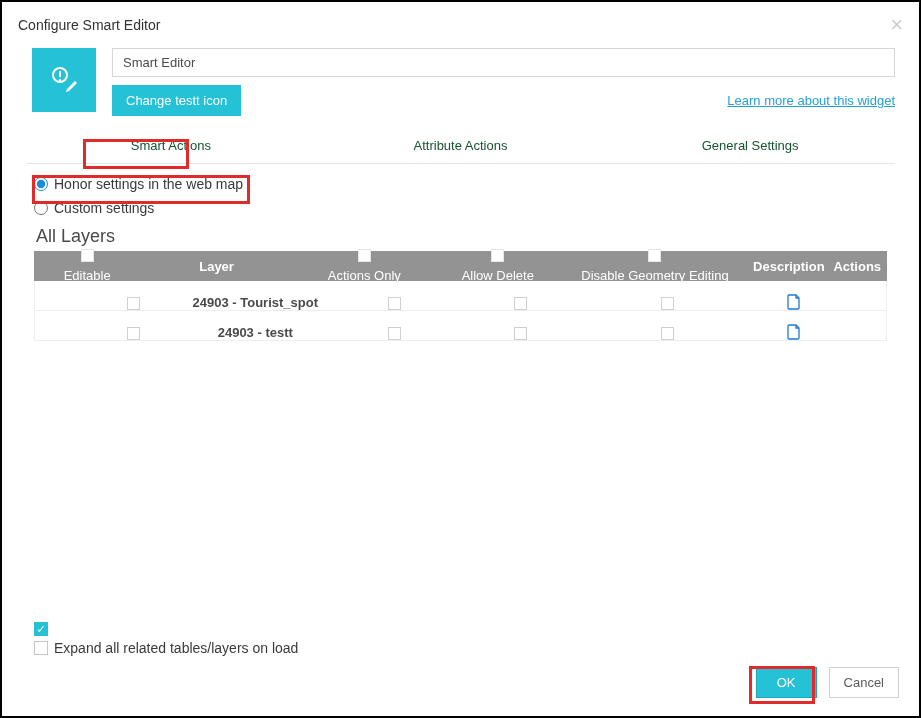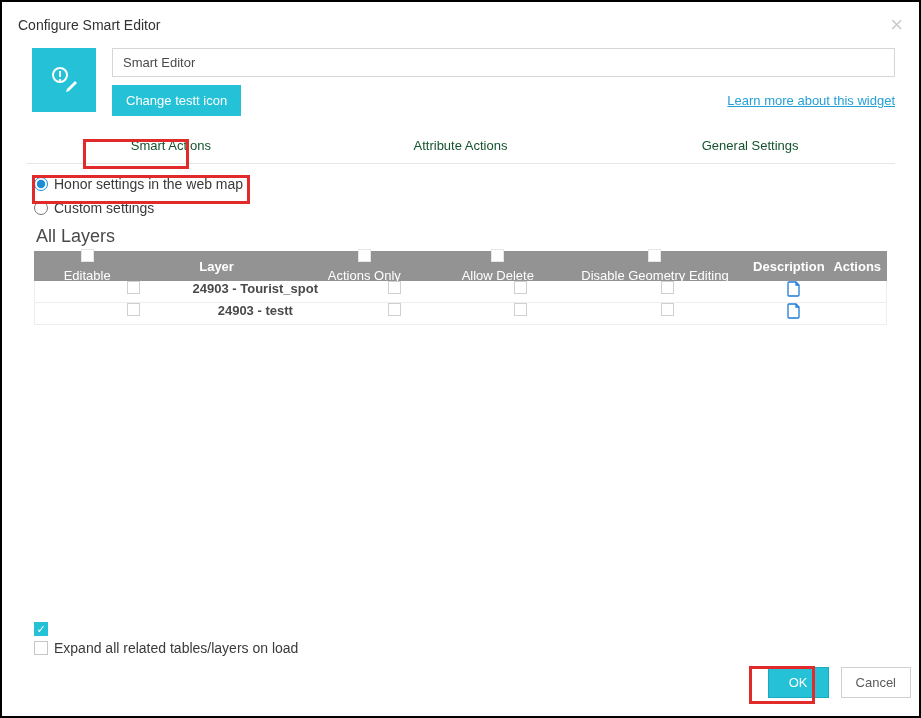--- a/index.html
+++ b/index.html
@@ -27,28 +27,28 @@
     .thead { background: #939393; color: #fff; display: flex; align-items: center; height: 30px; font-size: 13px; }
     .tcol { display: flex; align-items: center; gap: 6px; flex-direction: column; }
     .c-editable { width: 95px; padding-left: 12px; }
     .c-layer { width: 178px; font-weight: 600; }
     .c-update { width: 120px; }
     .c-allow { width: 125px; margin-left: 12px; }
     .c-geom { width: 192px; }
     .c-desc { width: 78px; font-weight: 600; }
     .c-actions { width: 60px; font-weight: 600; }
     .hchk { width: 13px; height: 13px; border: 1px solid #e6e6e6; background: #fff; display: inline-block; }
-    .trow { display: flex; align-items: flex-start; height: 22px; border: 1px solid #eee; border-top: none; font-size: 13px; color: #4a4a4a; padding-left: 48px; }
+    .trow { display: flex; align-items: flex-end; height: 30px; border: 1px solid #eee; border-top: none; font-size: 13px; color: #4a4a4a; padding-left: 48px; }
     .rchk { width: 13px; height: 13px; border: 1px solid #d0d0d0; background: #fff; display: inline-block; }
     .desc-icon svg { width: 14px; height: 16px; }
     .bottom-checks { position: absolute; left: 32px; bottom: 58px; font-size: 14px; color: #3a3a3a; }
     .bcheck-row { display: flex; align-items: center; gap: 6px; padding: 2px 0; }
     .ckbox { width: 14px; height: 14px; display: inline-flex; align-items: center; justify-content: center; border: 1px solid #c6c6c6; }
     .ckbox.checked { background: #24c1d7; border-color: #24c1d7; color: #fff; font-size: 11px; line-height: 1; }
-    .footer-btns { position: absolute; right: 8px; bottom: 18px; display: flex; gap: 12px; padding-left: 26px; }
+    .footer-btns { position: absolute; right: 20px; bottom: 18px; display: flex; gap: 12px; padding-left: 26px; }
     .ok-btn { background: #24c1d7; color: #fff; border: 1px solid #1aa9be; padding: 7px 20px; font-size: 13px; cursor: pointer; }
     .cancel-btn { background: #fff; color: #5b5b5b; border: 1px solid #d0d0d0; padding: 7px 14px; font-size: 13px; cursor: pointer; }
     .highlight-red-ok { border: 3px solid #e12b2b; position: absolute; right: 104px; bottom: 12px; width: 66px; height: 38px; pointer-events: none; }
   </style>
 </head>
 <body>
 
 <div class="dialog-header">
   <span class="dialog-title">Configure Smart Editor</span>
   <span class="close-x">×</span>

